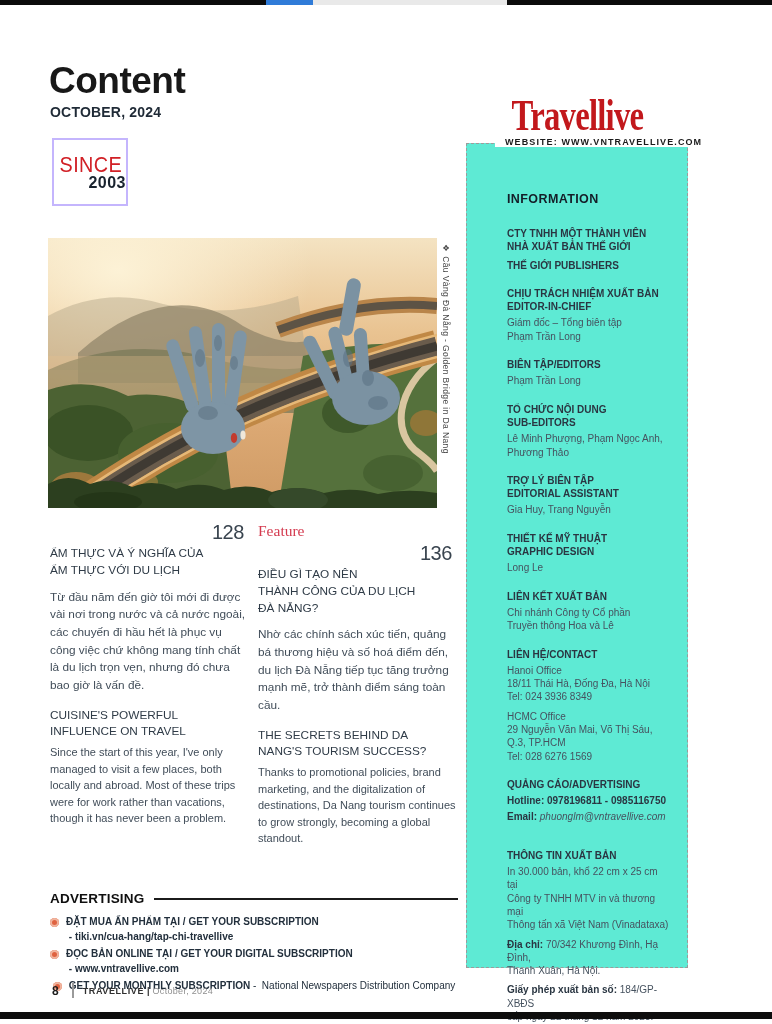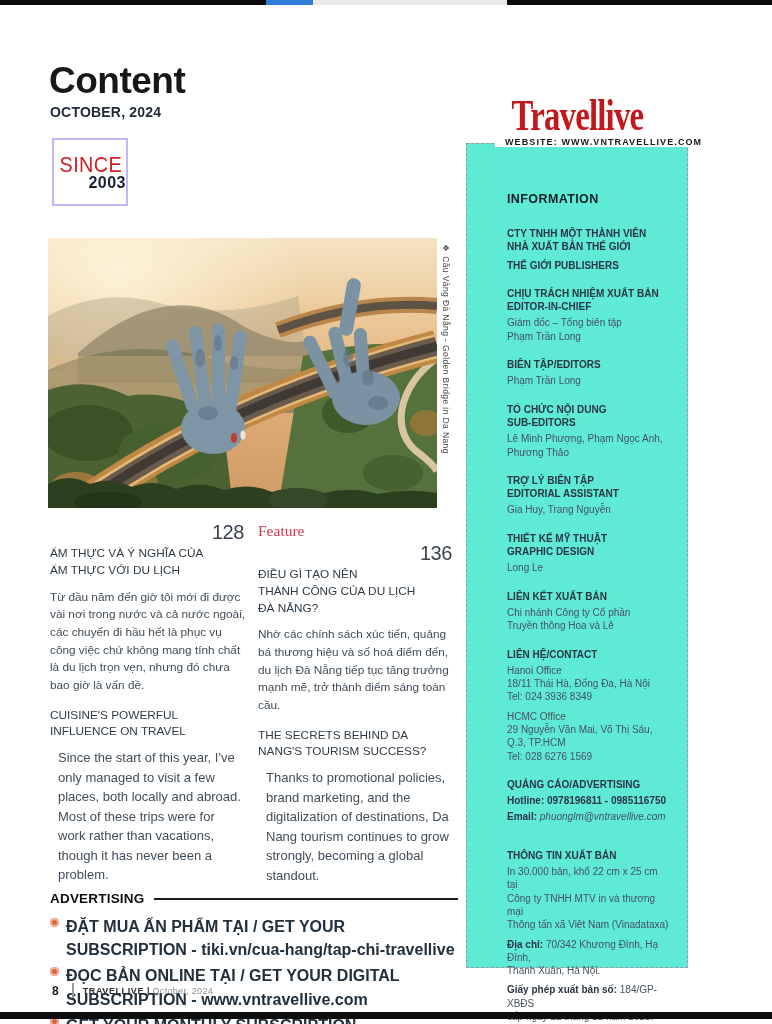--- a/index.html
+++ b/index.html
@@ -53,28 +53,28 @@
   .articles{position:absolute;left:50px;top:522px;width:412px;height:300px;}
   .article{position:absolute;top:0;width:200px;}
   .article.a0{left:0;} .article.a1{left:208px;}
   .category{font-family:"Liberation Serif",serif;font-size:15.5px;color:#d43a4f;margin:0 0 3px;}
   .art-body{display:flex;align-items:flex-end;flex-direction:column;}
   .pagenum{width:38px;flex:none;font-size:20px;color:#39444f;line-height:1.05;letter-spacing:-0.5px;}
   .art-texts{flex:1;}
   .title-vi{font-size:11.8px;color:#2f3b47;line-height:1.42;margin:2px 0 10px;}
   .summary-vi{font-size:11.8px;color:#414d59;line-height:1.5;margin:0 0 12px;}
   .title-en{font-size:11.8px;color:#2f3b47;line-height:1.42;margin:0 0 4px;}
-  .summary-en{font-size:13px;color:#414d59;line-height:1.5;margin:8px;}
+  .summary-en{font-size:11px;color:#414d59;line-height:1.5;margin:0;}
 
   
   .subscription{position:absolute;left:50px;top:891px;width:408px;}
   .sub-heading{display:flex;align-items:center;font-size:13.5px;font-weight:700;color:#0f0f0f;letter-spacing:0.2px;}
   .sub-heading::after{content:"";flex:1;border-top:2px solid #1b1b1b;margin-left:10px;}
   .sub-items{margin-top:9px;}
-  .sub-item{display:flex;align-items:flex-start;margin-bottom:3px;font-size:16px;color:#222f3c;font-weight:700;line-height:1.45;justify-content:center;}
+  .sub-item{display:flex;align-items:flex-start;margin-bottom:3px;font-size:10px;color:#222f3c;font-weight:700;line-height:1.45;justify-content:center;}
   .bullet{flex:none;width:9px;height:9px;border-radius:50%;background:#df6240;box-shadow:inset 0 0 0 2px #f0b49e;margin:3px 7px 0 0;}
   .rest-normal{font-weight:400;}
   .sub-item .sp{white-space:pre;}
 
   
   .footer{position:absolute;left:52px;top:983px;display:flex;align-items:center;}
   .footer-page{font-size:12px;font-weight:700;color:#1c1c1c;}
   .footer-div{width:2px;height:15px;background:#9a9a9a;margin:0 9px 0 13px;}
   .footer-brand{font-size:9px;font-weight:700;color:#2f2f2f;letter-spacing:0.6px;}
   .footer-sep{font-size:9px;font-weight:700;color:#2f2f2f;margin:0 3px;}

